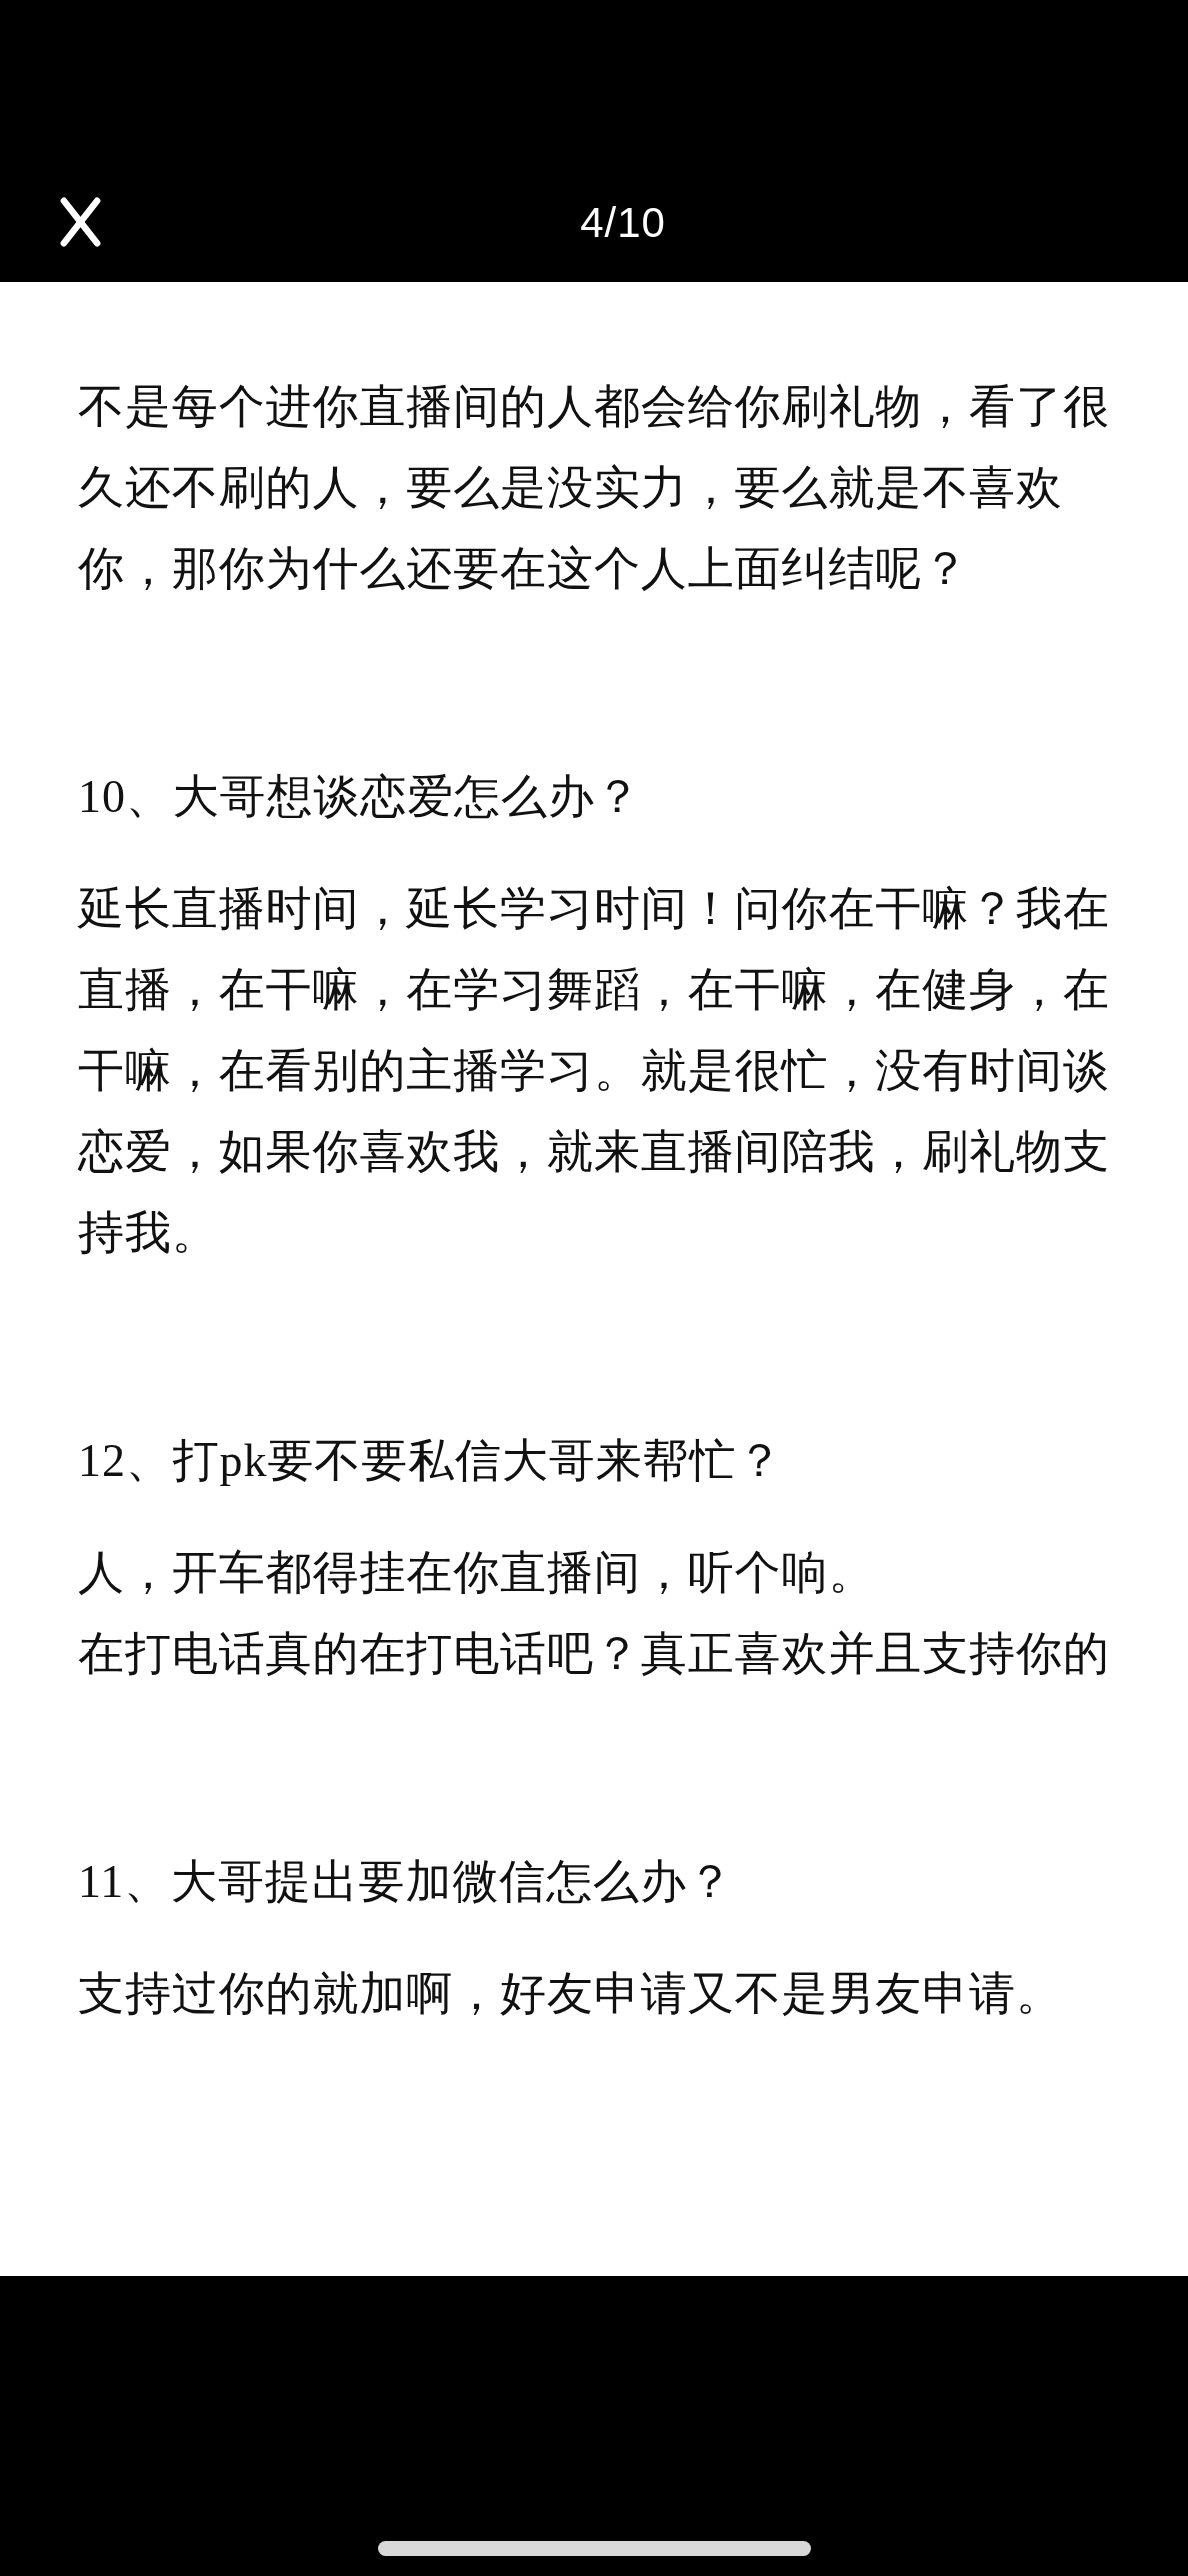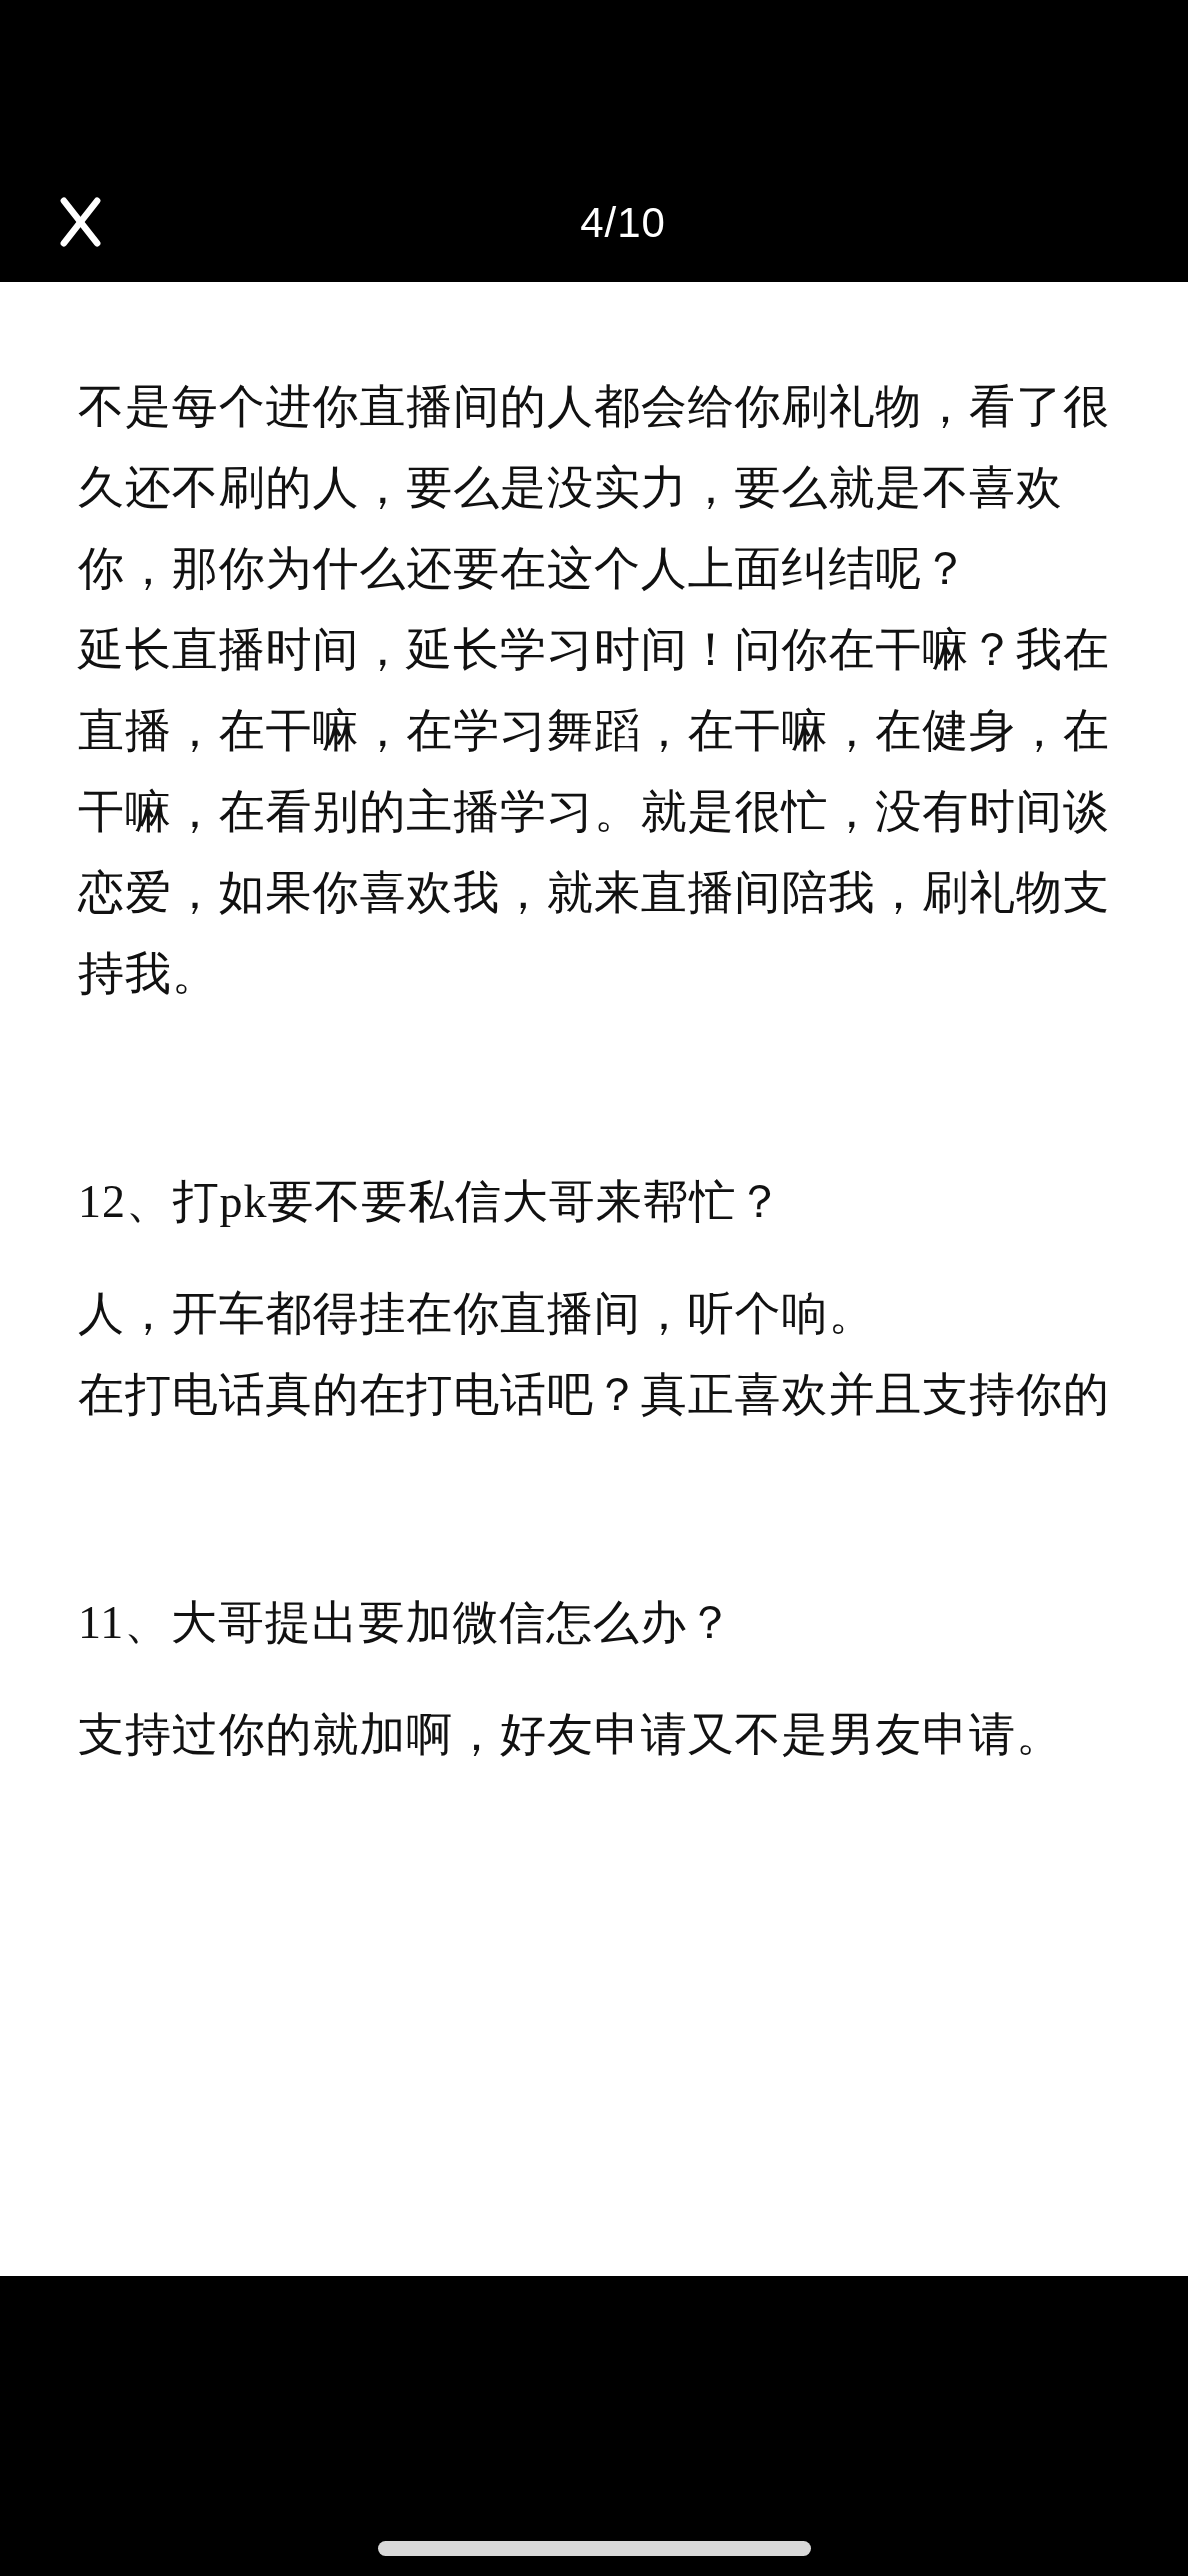--- a/index.html
+++ b/index.html
@@ -120,20 +120,21 @@
 
   <div class="image-page">
     <div class="doc-content">
 
       <div class="para">
         <div class="text-line">不是每个进你直播间的人都会给你刷礼物，看了很</div>
         <div class="text-line">久还不刷的人，要么是没实力，要么就是不喜欢</div>
         <div class="text-line">你，那你为什么还要在这个人上面纠结呢？</div>
       </div>
 
+      <div class="section-heading">10、大哥想谈恋爱怎么办？</div>
 
       <div class="para">
         <div class="text-line">延长直播时间，延长学习时间！问你在干嘛？我在</div>
         <div class="text-line">直播，在干嘛，在学习舞蹈，在干嘛，在健身，在</div>
         <div class="text-line">干嘛，在看别的主播学习。就是很忙，没有时间谈</div>
         <div class="text-line">恋爱，如果你喜欢我，就来直播间陪我，刷礼物支</div>
         <div class="text-line">持我。</div>
       </div>
 
       <div class="section-heading">12、打pk要不要私信大哥来帮忙？</div>

